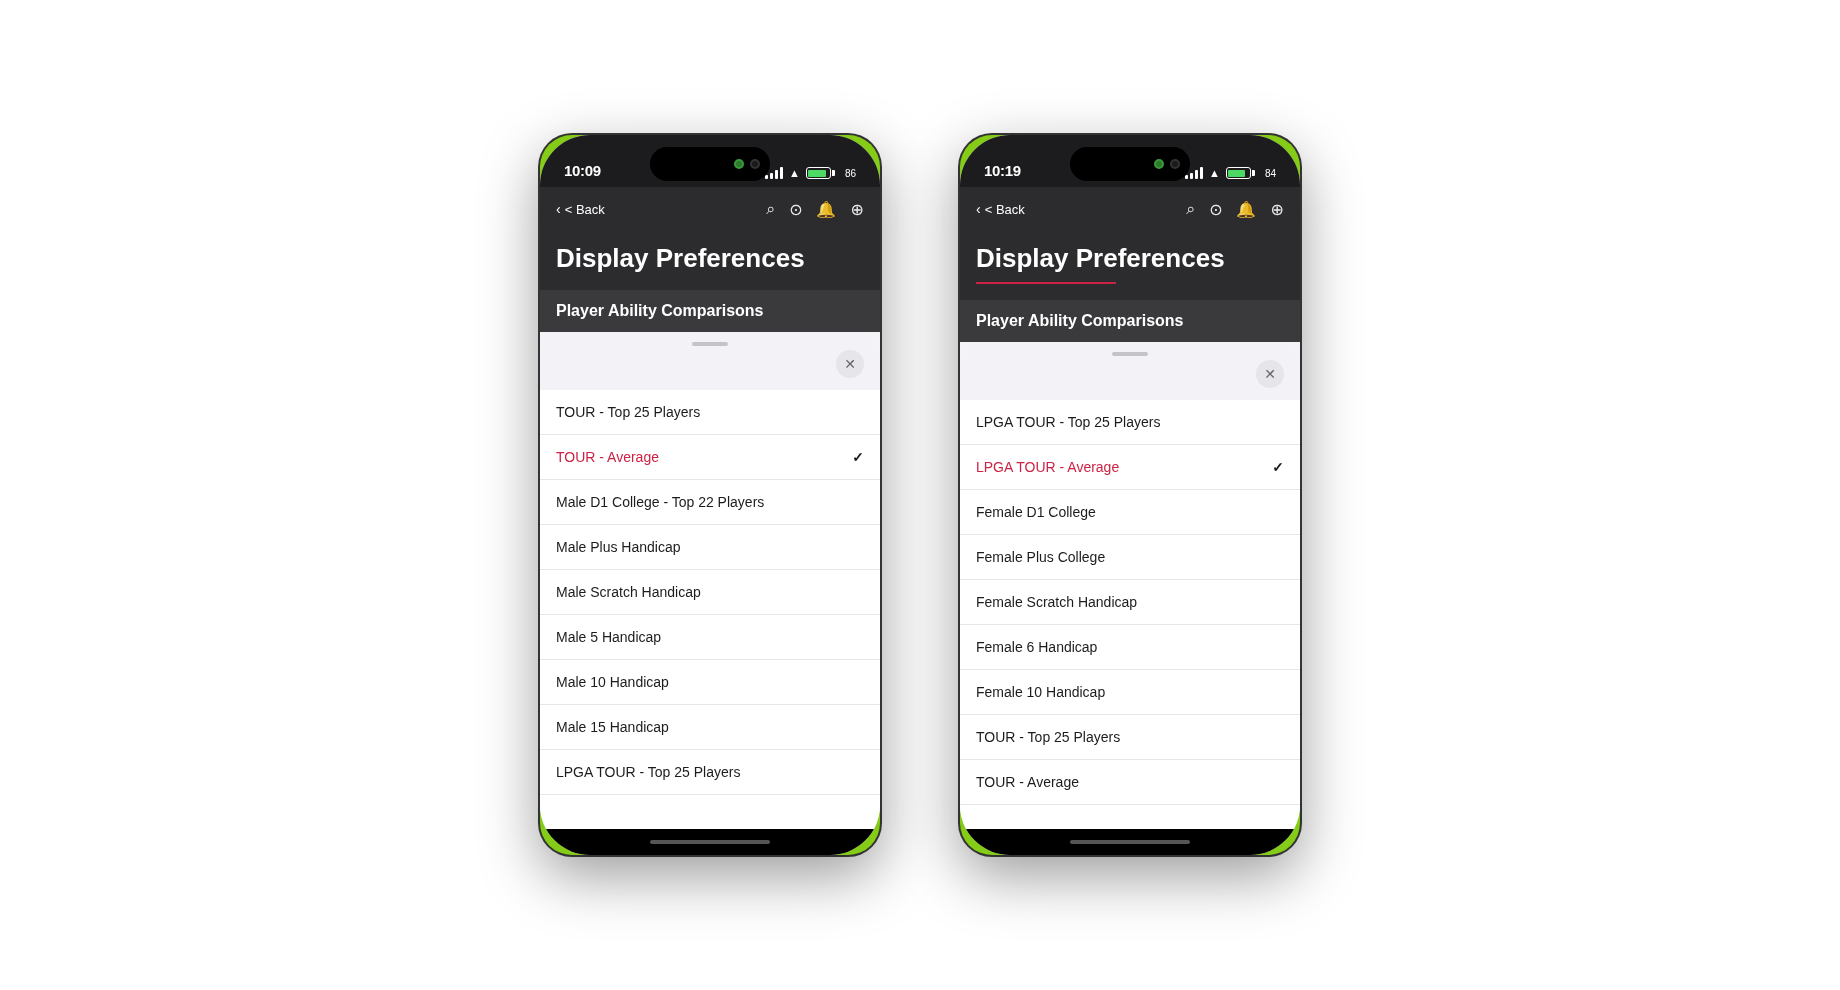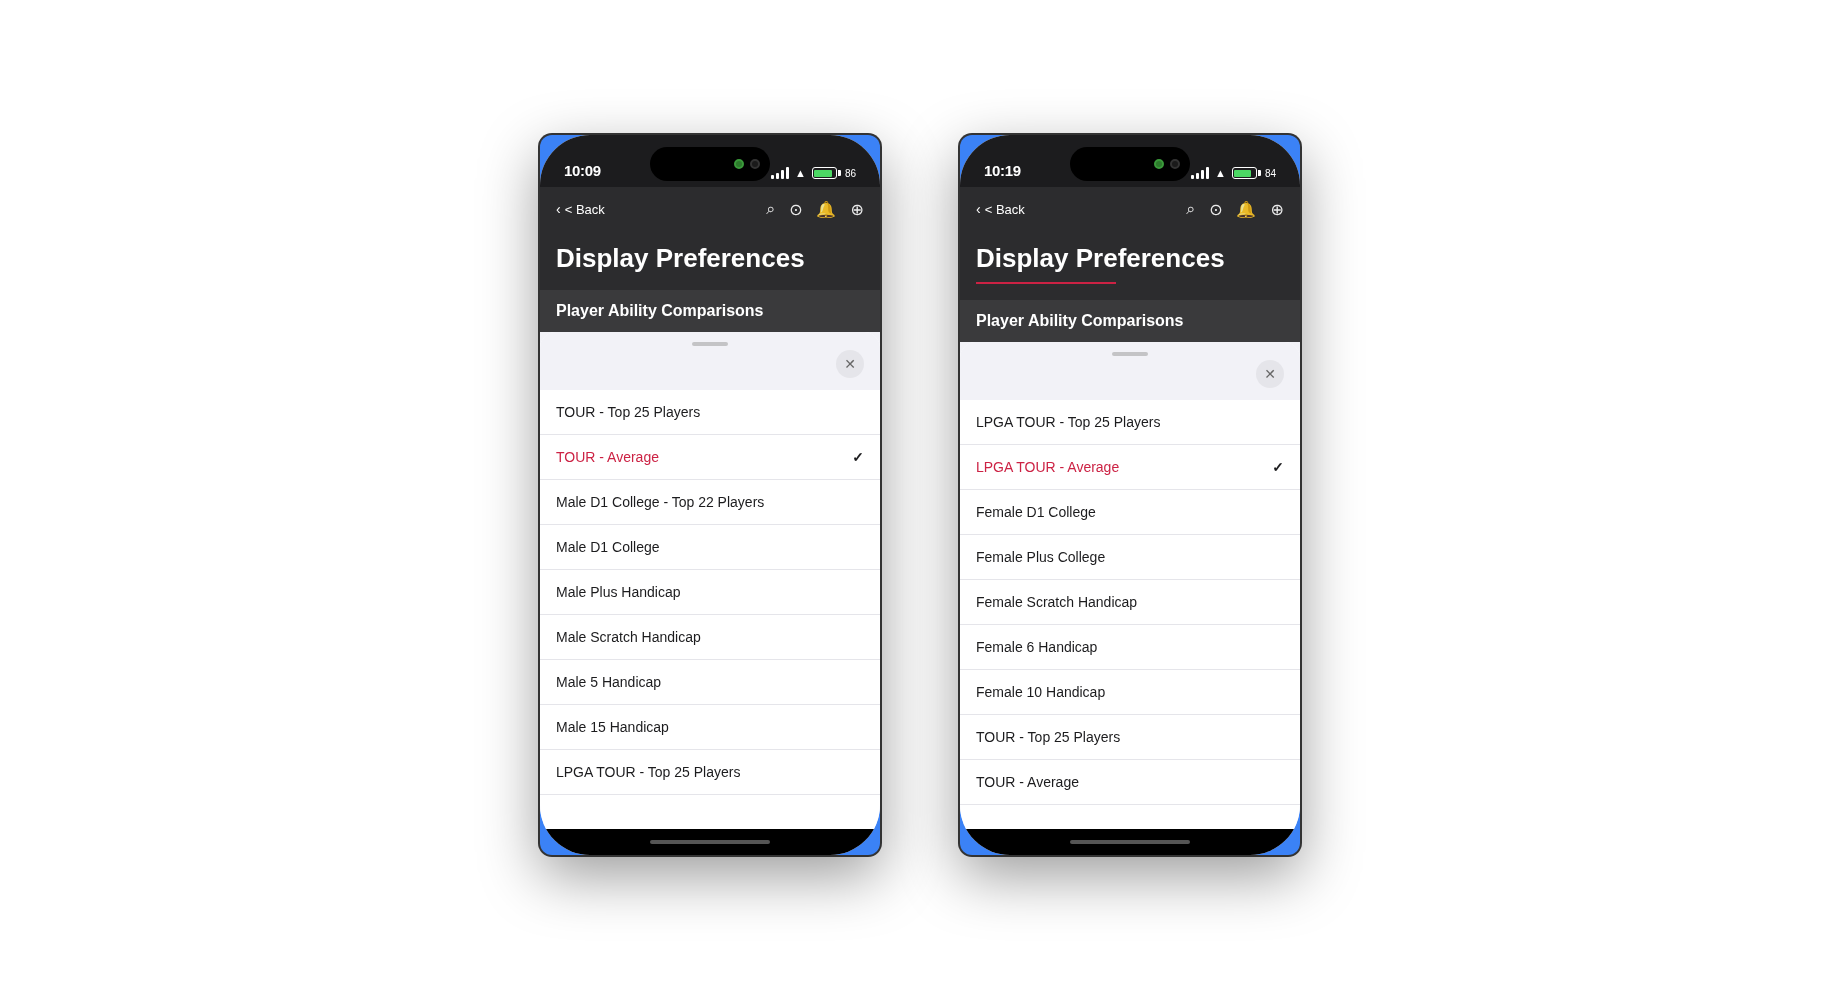--- a/index.html
+++ b/index.html
@@ -11,22 +11,22 @@
       align-items: center;
       justify-content: center;
       gap: 80px;
       font-family: -apple-system, BlinkMacSystemFont, 'SF Pro Display', 'Helvetica Neue', Arial, sans-serif;
     }
 
     
     .phone {
       width: 340px;
       height: 720px;
-      background: #3b82f6;
-      border-radius: 12px;
+      background: #84cc16;
+      border-radius: 32px;
       position: relative;
       box-shadow: 0 0 0 2px #333, 0 20px 60px rgba(0,0,0,0.4);
       overflow: hidden;
       display: flex;
       flex-direction: column;
     }
 
     
     .phone::before {
       content: '';
@@ -128,21 +128,21 @@
     .signal-bars span:nth-child(4) { height: 12px; }
 
     .wifi-icon {
       color: #fff;
       font-size: 11px;
     }
 
     .battery {
       display: flex;
       align-items: center;
-      gap: 4px;
+      gap: 10px;
     }
     .battery-body {
       width: 25px;
       height: 12px;
       border: 1.5px solid #fff;
       border-radius: 3px;
       padding: 1.5px;
       position: relative;
     }
     .battery-body::after {
@@ -391,30 +391,30 @@
             <span class="list-item-text">TOUR - Top 25 Players</span>
           </div>
           <div class="list-item">
             <span class="list-item-text selected">TOUR - Average</span>
             <span class="checkmark">✓</span>
           </div>
           <div class="list-item">
             <span class="list-item-text">Male D1 College - Top 22 Players</span>
           </div>
           <div class="list-item">
-            <span class="list-item-text">Male D1 College</span>
-          </div>
-          <div class="list-item">
             <span class="list-item-text">Male Plus Handicap</span>
           </div>
           <div class="list-item">
             <span class="list-item-text">Male Scratch Handicap</span>
           </div>
           <div class="list-item">
             <span class="list-item-text">Male 5 Handicap</span>
+          </div>
+          <div class="list-item">
+            <span class="list-item-text">Male 10 Handicap</span>
           </div>
           <div class="list-item">
             <span class="list-item-text">Male 15 Handicap</span>
           </div>
           <div class="list-item">
             <span class="list-item-text">LPGA TOUR - Top 25 Players</span>
           </div>
         </div>
     </div>
 

